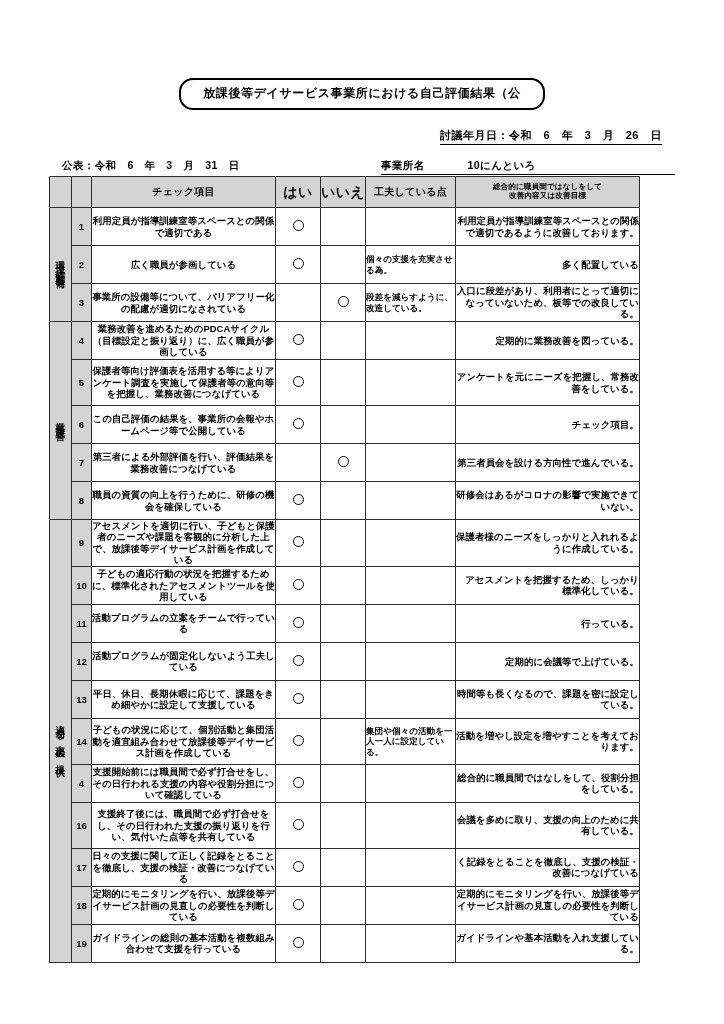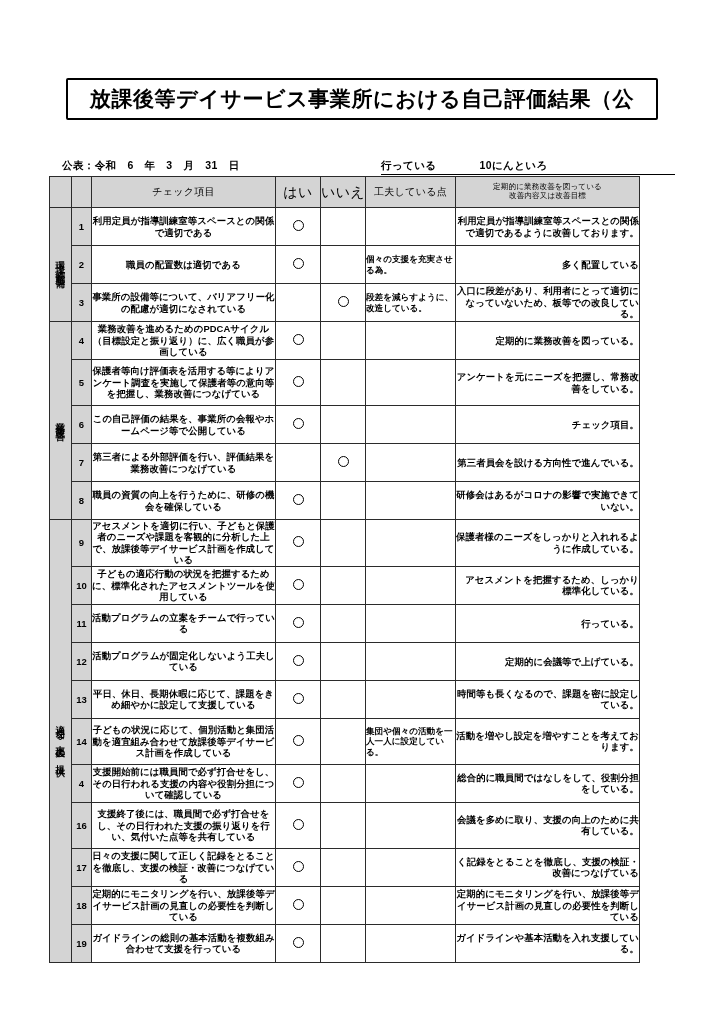--- a/index.html
+++ b/index.html
@@ -26,23 +26,23 @@
   .title-wrap {
     position: absolute;
     left: 0;
     right: 0;
     top: 78px;
     display: flex;
     justify-content: center;
   }
   .title-box {
     border: 2px solid #000;
-    border-radius: 2px;
+    border-radius: 14px;
     padding: 7px 22px 8px 22px;
-    font-size: 21px;
+    font-size: 12px;
     font-weight: bold;
     letter-spacing: 0.6px;
     line-height: 1.1;
     white-space: nowrap;
     background: #fff;
   }
 
   
   .meeting-line {
     position: absolute;
@@ -109,21 +109,21 @@
   col.c-item { width: 184px; }
   col.c-yes  { width: 45px; }
   col.c-no2  { width: 45px; }
   col.c-dev  { width: 90px; }
   col.c-imp  { width: 184px; }
 
   
   thead td {
     background: #d4d4d4;
     text-align: center;
-    font-weight: normal;
+    font-weight: bold;
     height: 28px;
     line-height: 1.15;
   }
   thead td.hdr-blank-cat,
   thead td.hdr-blank-no {
     background: #d4d4d4;
   }
   thead td.hdr-item { font-size: 10px; letter-spacing: 0.3px; }
   thead td.hdr-yn   { font-size: 14px; letter-spacing: 0.3px; }
   thead td.hdr-dev  { font-size: 10px; letter-spacing: 0.3px; }
@@ -204,26 +204,27 @@
 </style>
 </head>
 <body>
 
 <div class="page">
 
   <div class="title-wrap">
     <div class="title-box">放課後等デイサービス事業所における自己評価結果（公</div>
   </div>
 
+  <div class="meeting-line">討議年月日：令和　6　年　3　月　26　日</div>
 
   <div class="info-row">
     <div class="pub-label">公表：令和　6　年　3　月　31　日</div>
     <div class="office-wrap">
       <span class="office-label"></span>
-      <span class="office-label">行っている</span>
+      <span class="office-label">事業所名</span>
       <span class="office-value">10にんといろ</span>
     </div>
   </div>
 
   <table class="eval">
     <colgroup>
       <col class="c-cat">
         <col class="c-no">
         <col class="c-item">
       <col class="c-yes">
@@ -233,38 +234,38 @@
     </colgroup>
     <thead>
       <tr>
         <td class="hdr-blank-cat"></td>
         <td class="hdr-blank-no"></td>
         <td class="hdr-item">チェック項目</td>
         <td class="hdr-yn">はい</td>
         <td class="hdr-yn">いいえ</td>
         <td class="hdr-dev">工夫している点</td>
         <td class="hdr-imp">
-          <div>定期的に業務改善を図っている</div>
+          <div>総合的に職員間ではなしをして</div>
           <div>改善内容又は改善目標</div>
         </td>
       </tr>
     </thead>
     <tbody id="eval-body">
         <tr class="row-h2">
           <td class="cat-cell" rowspan="3"><span class="cat-vert">環境・体制整備</span></td>
           <td class="no-cell">1</td>
           <td class="item-cell">利用定員が指導訓練室等スペースとの関係で適切である</td>
           <td class="mark-cell"><span class="circle"></span></td>
           <td class="mark-cell"></td>
           <td class="dev-cell"></td>
           <td class="imp-cell">利用定員が指導訓練室等スペースとの関係で適切であるように改善しております。</td>
         </tr>
         <tr class="row-h2">
           <td class="no-cell">2</td>
-          <td class="item-cell">職員の配置数は適切である</td>
+          <td class="item-cell">広く職員が参画している</td>
           <td class="mark-cell"><span class="circle"></span></td>
           <td class="mark-cell"></td>
           <td class="dev-cell">個々の支援を充実させる為。</td>
           <td class="imp-cell">多く配置している</td>
         </tr>
         <tr class="row-h2">
           <td class="no-cell">3</td>
           <td class="item-cell">事業所の設備等について、バリアフリー化の配慮が適切になされている</td>
           <td class="mark-cell"></td>
           <td class="mark-cell"><span class="circle"></span></td>

